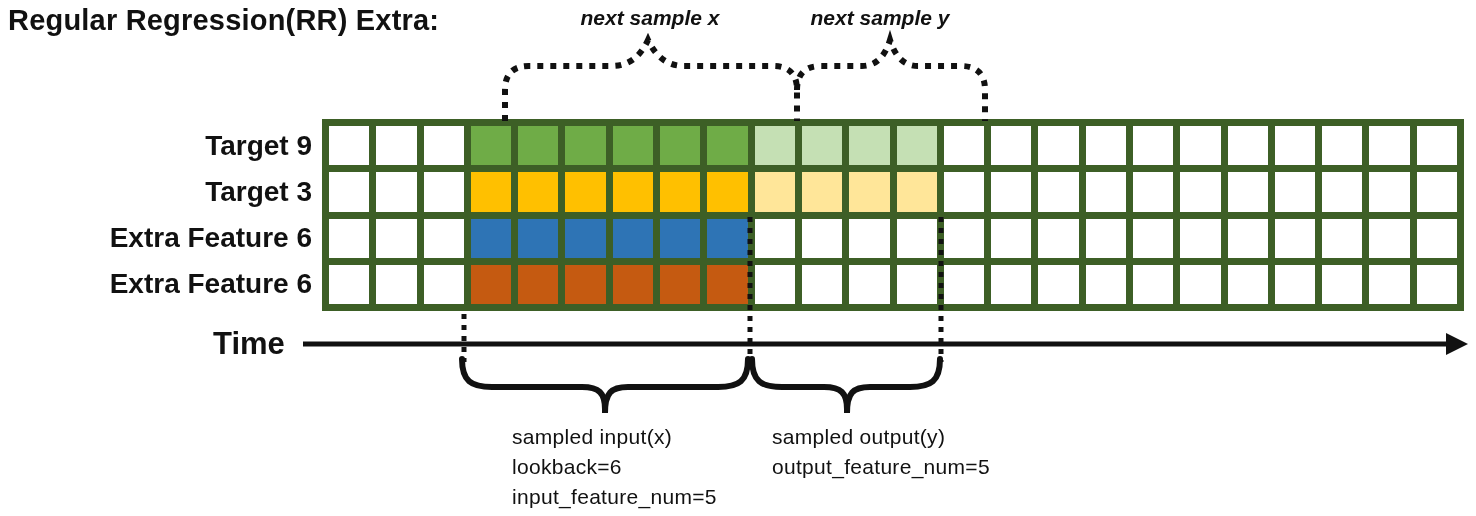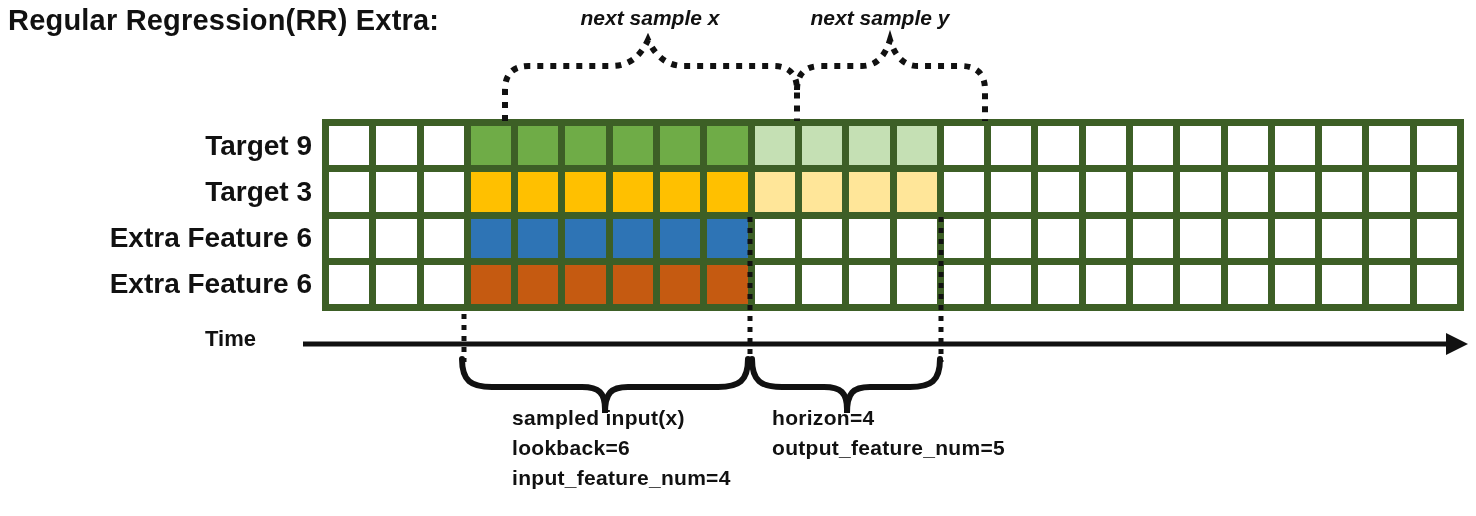--- a/index.html
+++ b/index.html
@@ -19,24 +19,24 @@
     position:absolute;left:0;width:312px;text-align:right;
     font-weight:bold;font-size:28px;line-height:34px;height:34px;white-space:nowrap;
   }
   .grid{
     position:absolute;left:322px;top:119px;width:1142px;height:192px;
     display:grid;grid-template-columns:repeat(24,1fr);grid-template-rows:repeat(4,1fr);
     gap:7px;padding:7px;box-sizing:border-box;
   }
   .cell{min-width:0;min-height:0;}
   .time-label{
-    position:absolute;left:205px;top:326px;font-size:22px;font-weight:bold;
+    position:absolute;left:213px;top:326px;font-size:31px;font-weight:bold;
   }
   .sample-note{
-    position:absolute;top:403px;font-size:21px;font-weight:700;
+    position:absolute;top:422px;font-size:21px;font-weight:400;
     line-height:30px;letter-spacing:.3px;white-space:nowrap;
   }
   .note-input{left:512px;}
   .note-output{left:772px;}
   .overlay{position:absolute;left:0;top:0;pointer-events:none;}
 </style>
 </head>
 <body>
 
 <div class="canvas">
@@ -166,21 +166,21 @@
     <line x1="303" y1="344" x2="1446" y2="344" stroke="#111" stroke-width="5"></line>
     <polygon points="1446,333 1468,344 1446,355" fill="#111"></polygon>
 
     <path d="M 462 359 C 462 381 471 387 492 387 L 582 387 C 599 387 605 393 605 409 L 605 413 C 605 393 611 387 628 387 L 718 387 C 739 387 748 381 748 359" fill="none" stroke="#111" stroke-width="6" stroke-linecap="round"></path>
     <path d="M 752 359 C 752 381 761 387 782 387 L 824 387 C 841 387 847 393 847 409 L 847 413 C 847 393 853 387 870 387 L 910 387 C 931 387 940 381 940 359" fill="none" stroke="#111" stroke-width="6" stroke-linecap="round"></path>
   </svg>
 
   <div class="sample-note note-input">
     <div>sampled input(x)</div>
     <div>lookback=6</div>
-    <div>input_feature_num=4</div>
+    <div>input_feature_num=5</div>
   </div>
 
   <div class="sample-note note-output">
-    <div>horizon=4</div>
+    <div>sampled output(y)</div>
     <div>output_feature_num=5</div>
   </div>
 
 </div>
 
 </body></html>

